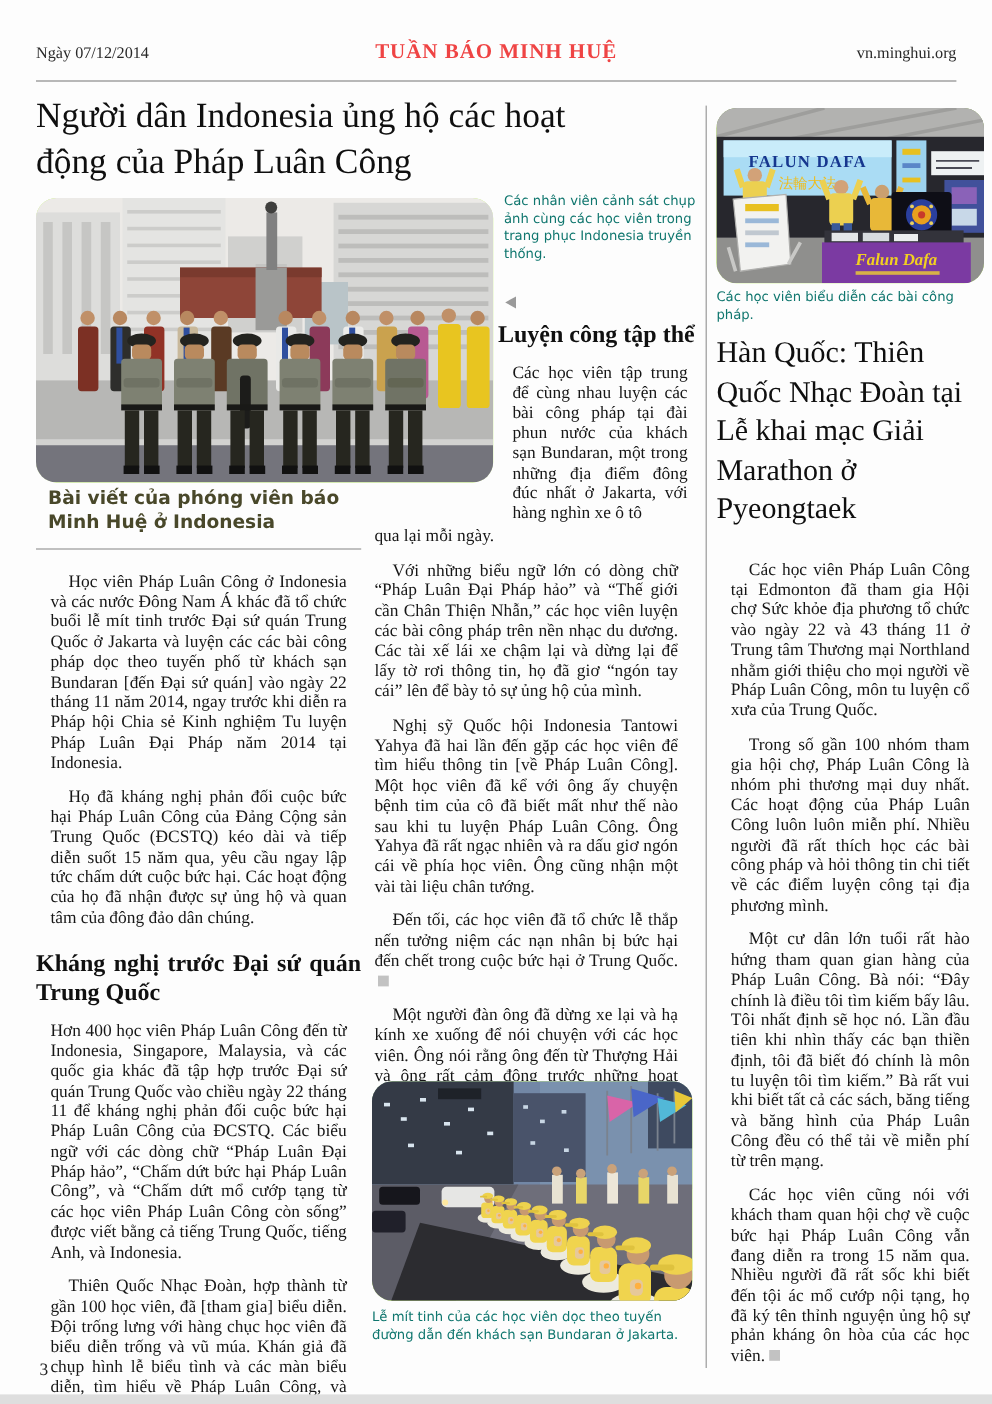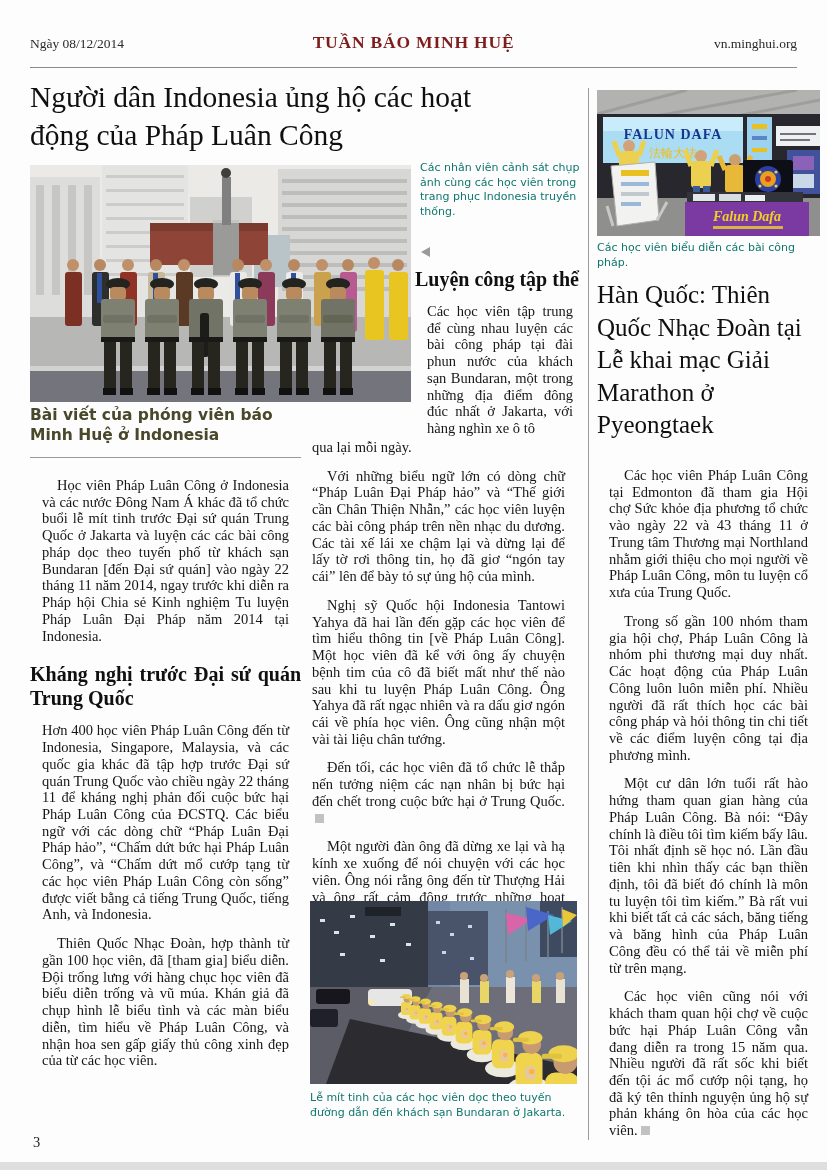--- a/index.html
+++ b/index.html
@@ -1,40 +1,40 @@
 <!DOCTYPE html>
 <html><head>
 <meta charset="utf-8">
 <style>
   html,body{margin:0;padding:0;background:#ffffff;}
   #page{position:relative;width:827px;height:1170px;background:#fdfdfd;overflow:hidden;
         font-family:"Liberation Serif",serif;color:#141414;}
   
   .hdr-date{position:absolute;left:30px;top:36px;font-size:13.5px;color:#2a2a2a;}
   .hdr-title{position:absolute;left:0;right:0;top:32px;text-align:center;font-size:17.5px;
-             font-weight:bold;letter-spacing:.8px;color:#7f1d1d;}
+             font-weight:bold;letter-spacing:.8px;color:#ef4444;}
   .hdr-site{position:absolute;right:30px;top:36px;font-size:13.5px;color:#2a2a2a;}
   .hdr-rule{position:absolute;left:30px;width:767px;top:67px;height:1px;background:#8c8c8c;}
   
   .a1-headline{position:absolute;left:30px;top:78px;width:505px;font-size:29.5px;line-height:1.3;color:#0f0f0f;}
-  .photo{position:absolute;overflow:hidden;background:#bef264;}
+  .photo{position:absolute;overflow:hidden;background:#bef264;border-radius:17px;}
   .photo svg{display:block;}
   #photo1{left:30px;top:165px;width:381px;height:237px;}
   .cap{font-family:"DejaVu Sans","Liberation Sans",sans-serif;font-size:11px;line-height:1.32;color:#0f766e;}
   #cap1{position:absolute;left:420px;top:161px;width:163px;}
   .cap-marker{position:absolute;left:421px;top:247px;width:0;height:0;
               border-top:5px solid transparent;border-bottom:5px solid transparent;
               border-right:9px solid #9a9a9a;}
   .body-txt{font-size:14.5px;line-height:1.155;text-align:justify;color:#161616;}
   .body-txt p{margin:12px;}
   .body-txt p.ind{text-indent:15px;}
   .ser-head{font-weight:bold;font-size:20px;line-height:1.2;margin:0;color:#101010;}
   #narrowcol{position:absolute;left:415px;top:267px;width:170px;}
   #narrowcol .ser-head{margin-bottom:3px;}
-  .byline{position:absolute;left:30px;top:406px;width:278px;
+  .byline{position:absolute;left:40px;top:406px;width:278px;
           font-family:"DejaVu Sans","Liberation Sans",sans-serif;font-weight:bold;
           font-size:15.5px;line-height:1.28;color:#49482a;}
   .byline-rule{position:absolute;left:30px;top:457px;width:271px;height:1px;background:#999;}
   #leftcol{position:absolute;left:30px;top:465px;width:271px;}
   #leftcol .ser-head{margin-top:18px;margin-bottom:2px;}
   #midcol{position:absolute;left:300px;top:427px;width:277px;}
   #photo3{left:310px;top:901px;width:267px;height:183px;}
   #cap3{position:absolute;left:310px;top:1091px;width:270px;}
   .v-divider{position:absolute;left:588px;top:88px;width:1px;height:1052px;background:#9a9a9a;}
   
@@ -44,21 +44,21 @@
   #rightcol{position:absolute;left:597px;top:455px;width:223px;}
   .end-sq{display:inline-block;width:9px;height:9px;background:#c2c2c2;vertical-align:baseline;margin-left:3px;}
   .page-num{position:absolute;left:33px;top:1134px;font-size:14.5px;color:#222;}
   .bottom-bar{position:absolute;left:0;top:1162px;width:827px;height:8px;background:#dedede;}
 </style>
 </head>
 <body>
 
 <div id="page">
 
-  <div class="hdr-date">Ngày 08/12/2014</div>
+  <div class="hdr-date">Ngày 07/12/2014</div>
   <div class="hdr-title">TUẦN BÁO MINH HUỆ</div>
   <div class="hdr-site">vn.minghui.org</div>
   <div class="hdr-rule"></div>
 
   <div class="a1-headline">Người dân Indonesia ủng hộ các hoạt động của Pháp Luân Công</div>
 
   <div class="photo" id="photo1">
     <svg width="381" height="237" viewBox="0 0 381 237">
       <rect width="381" height="237" fill="#eceae7"></rect>
       <rect x="248" y="4" width="133" height="152" fill="#d7d7d5"></rect>
@@ -236,20 +236,21 @@
   <div id="narrowcol" class="body-txt">
     <h3 class="ser-head">Luyện công tập thể</h3>
     <p>Các học viên tập trung để cùng nhau luyện các bài công pháp tại đài phun nước của khách sạn Bundaran, một trong những địa điểm đông đúc nhất ở Jakarta, với hàng nghìn xe ô tô</p>
   </div>
 
   <div class="byline">Bài viết của phóng viên báo Minh Huệ ở Indonesia</div>
   <div class="byline-rule"></div>
 
   <div id="leftcol" class="body-txt">
     <p class="ind">Học viên Pháp Luân Công ở Indonesia và các nước Đông Nam Á khác đã tổ chức buổi lễ mít tinh trước Đại sứ quán Trung Quốc ở Jakarta và luyện các các bài công pháp dọc theo tuyến phố từ khách sạn Bundaran [đến Đại sứ quán] vào ngày 22 tháng 11 năm 2014, ngay trước khi diễn ra Pháp hội Chia sẻ Kinh nghiệm Tu luyện Pháp Luân Đại Pháp năm 2014 tại Indonesia.</p>
+    <p class="ind">Họ đã kháng nghị phản đối cuộc bức hại Pháp Luân Công của Đảng Cộng sản Trung Quốc (ĐCSTQ) kéo dài và tiếp diễn suốt 15 năm qua, yêu cầu ngay lập tức chấm dứt cuộc bức hại. Các hoạt động của họ đã nhận được sự ủng hộ và quan tâm của đông đảo dân chúng.</p>
     <h3 class="ser-head">Kháng nghị trước Đại sứ quán Trung Quốc</h3>
     <p>Hơn 400 học viên Pháp Luân Công đến từ Indonesia, Singapore, Malaysia, và các quốc gia khác đã tập hợp trước Đại sứ quán Trung Quốc vào chiều ngày 22 tháng 11 để kháng nghị phản đối cuộc bức hại Pháp Luân Công của ĐCSTQ. Các biểu ngữ với các dòng chữ “Pháp Luân Đại Pháp hảo”, “Chấm dứt bức hại Pháp Luân Công”, và “Chấm dứt mổ cướp tạng từ các học viên Pháp Luân Công còn sống” được viết bằng cả tiếng Trung Quốc, tiếng Anh, và Indonesia.</p>
     <p class="ind">Thiên Quốc Nhạc Đoàn, hợp thành từ gần 100 học viên, đã [tham gia] biểu diễn. Đội trống lưng với hàng chục học viên đã biểu diễn trống và vũ múa. Khán giả đã chụp hình lễ biểu tình và các màn biểu diễn, tìm hiểu về Pháp Luân Công, và nhận hoa sen gấp giấy thủ công xinh đẹp của từ các học viên.</p>
   </div>
 
   <div id="midcol" class="body-txt">
     <p>qua lại mỗi ngày.</p>
     <p class="ind">Với những biểu ngữ lớn có dòng chữ “Pháp Luân Đại Pháp hảo” và “Thế giới cần Chân Thiện Nhẫn,” các học viên luyện các bài công pháp trên nền nhạc du dương. Các tài xế lái xe chậm lại và dừng lại để lấy tờ rơi thông tin, họ đã giơ “ngón tay cái” lên để bày tỏ sự ủng hộ của mình.</p>
     <p class="ind">Nghị sỹ Quốc hội Indonesia Tantowi Yahya đã hai lần đến gặp các học viên để tìm hiểu thông tin [về Pháp Luân Công]. Một học viên đã kể với ông ấy chuyện bệnh tim của cô đã biết mất như thế nào sau khi tu luyện Pháp Luân Công. Ông Yahya đã rất ngạc nhiên và ra dấu giơ ngón cái về phía học viên. Ông cũng nhận một vài tài liệu chân tướng.</p>
     <p class="ind"><span>Đến tối, các học viên đã tổ chức lễ thắp nến tưởng niệm các nạn nhân bị bức hại đến chết trong cuộc bức hại ở Trung Quốc.</span><span class="end-sq"></span></p>

